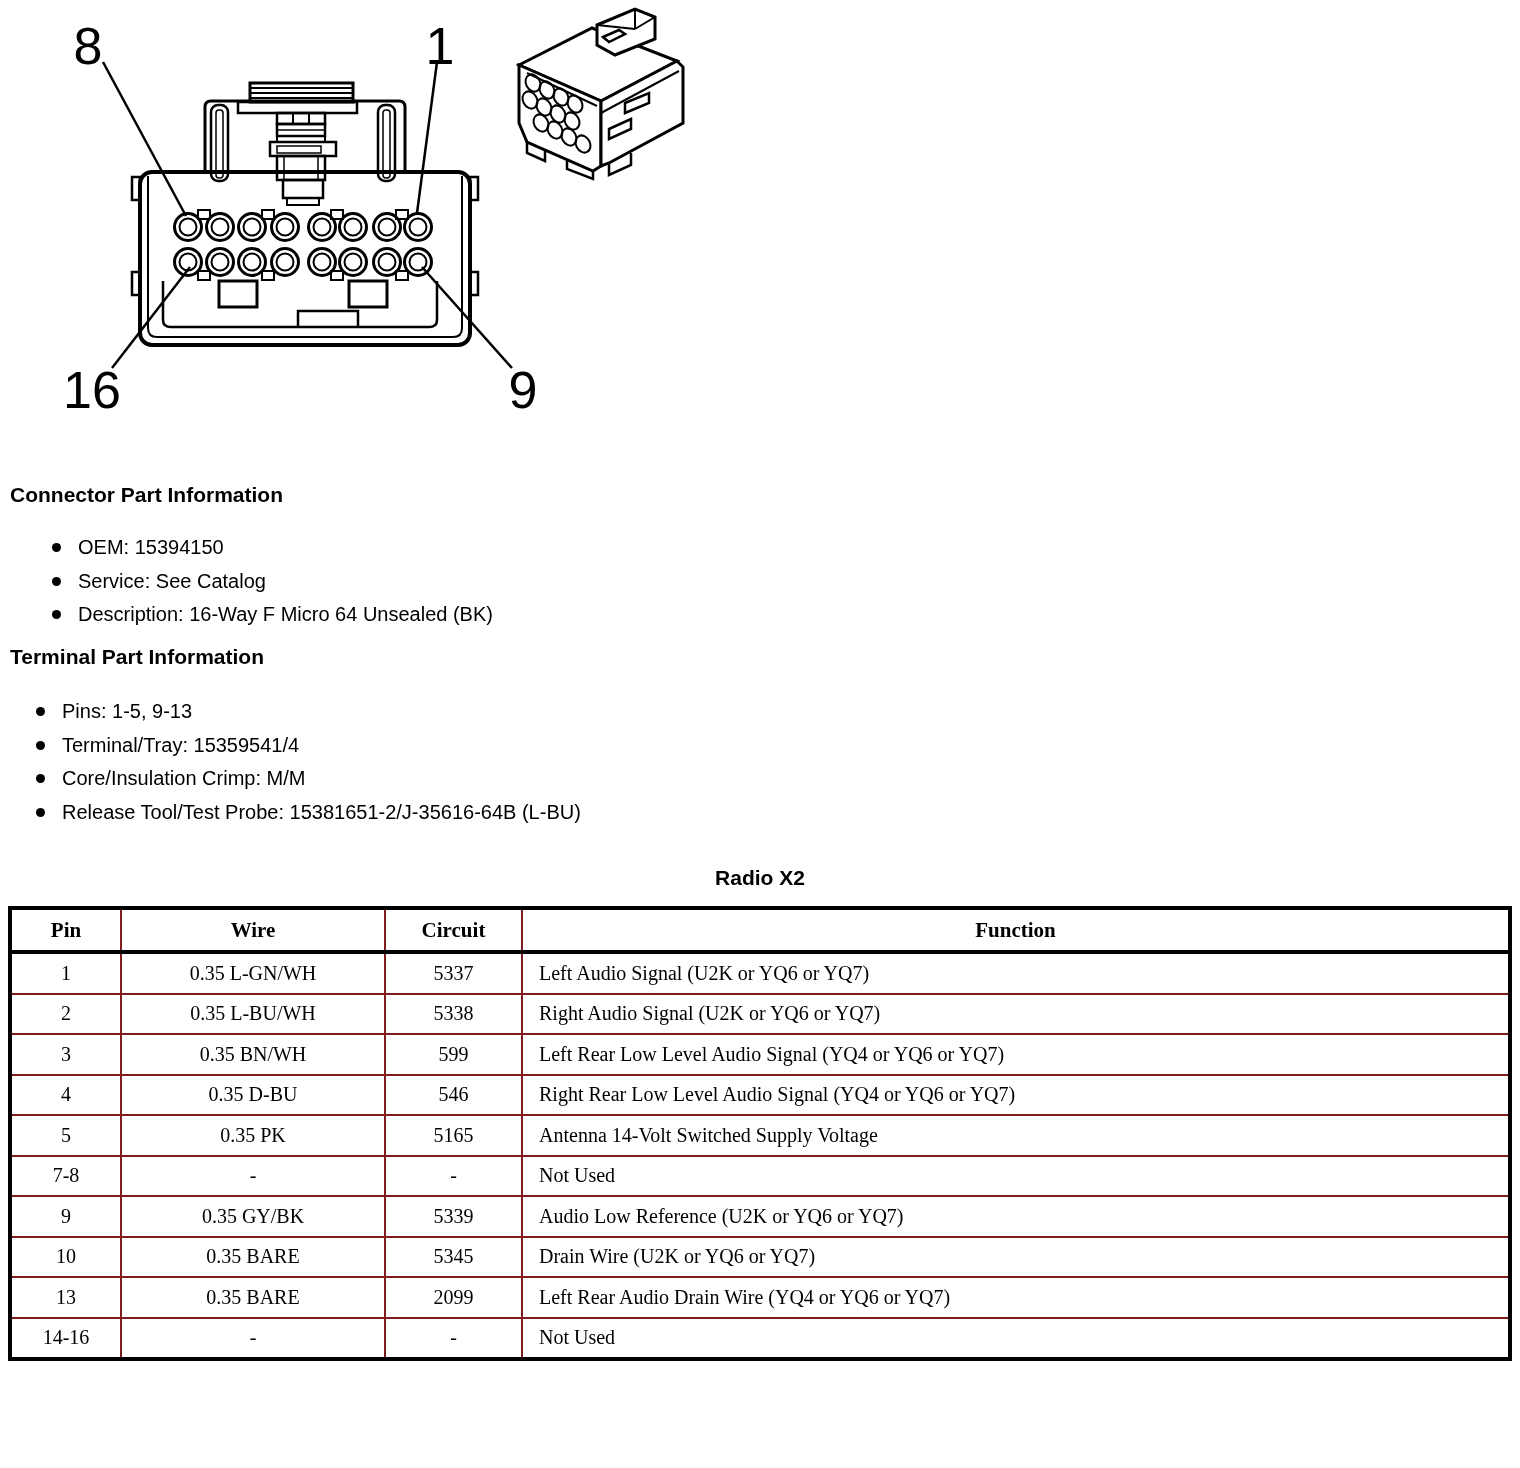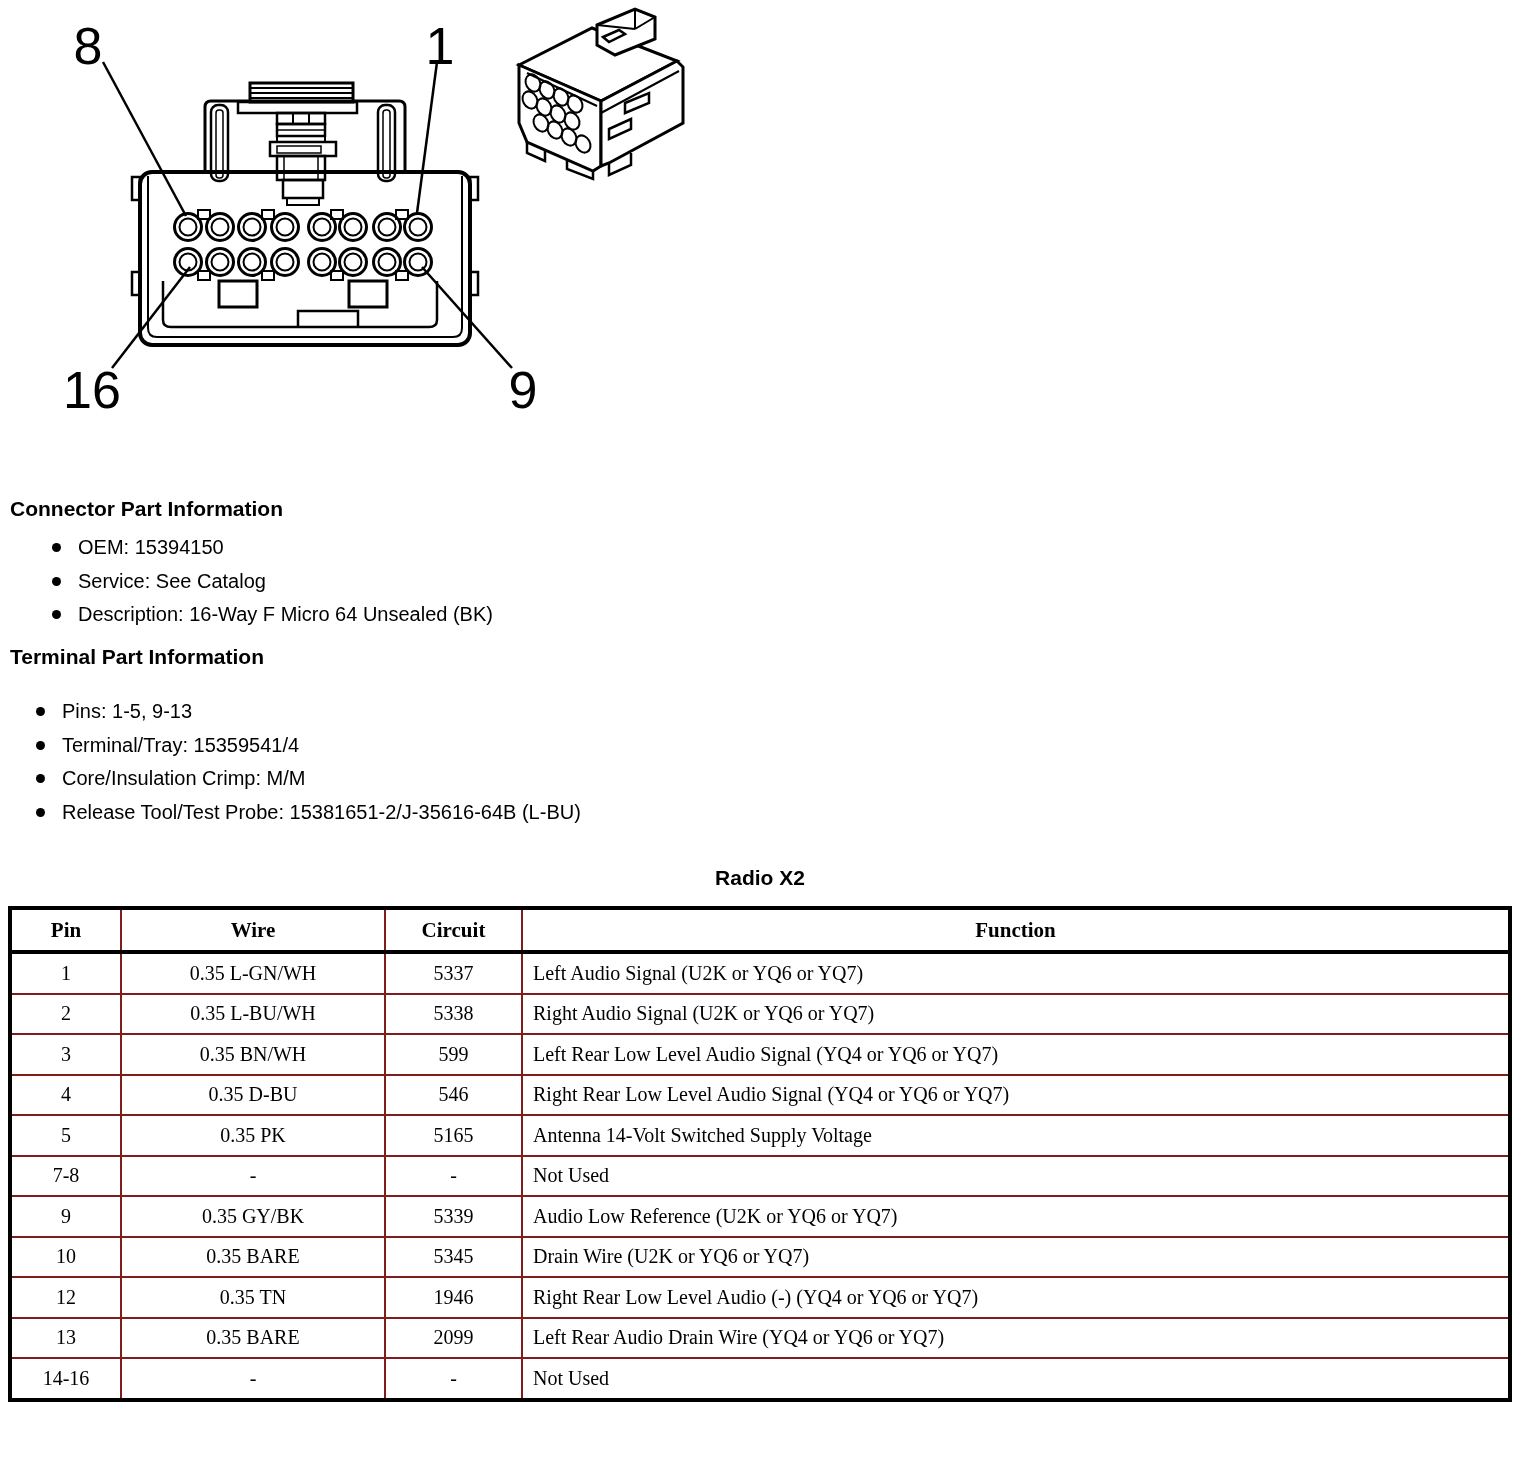--- a/index.html
+++ b/index.html
@@ -10,21 +10,21 @@
   .abs{position:absolute;}
   .sec-title{font-size:21px;font-weight:bold;margin:0;}
   ul.spec-list{list-style:none;margin:0;padding:0;position:absolute;}
   ul.spec-list li{display:flex;align-items:center;height:33.5px;font-size:20px;}
   ul.spec-list .dot{width:9px;height:9px;border-radius:50%;background:#000;margin-right:17px;flex:0 0 auto;}
   .table-title{font-weight:bold;font-size:21px;text-align:center;}
   table.pinout{border-collapse:collapse;table-layout:fixed;width:1504px;border:4px solid #000;}
   table.pinout th, table.pinout td{border:2px solid #7f1d1d;padding:0;font-size:20px;white-space:nowrap;overflow:hidden;font-family:Liberation Serif, serif;}
   table.pinout thead th{font-size:21px;font-weight:bold;height:40px;border-bottom:4px solid #000;text-align:center;}
   table.pinout tbody td{height:38.5px;text-align:center;}
-  table.pinout tbody td.c3{text-align:left;padding-left:10px;}
+  table.pinout tbody td.c3{text-align:left;padding-left:16px;}
   svg text{font-family:"Liberation Sans", sans-serif;}
 </style>
 </head>
 <body>
 
 <svg class="abs" style="left:0;top:0" width="710" height="430" viewBox="0 0 710 430">
 
   <g stroke="#000" fill="none">
 
     <rect x="140" y="172" width="330" height="173" rx="12" stroke-width="4"></rect>
@@ -170,21 +170,21 @@
       <ellipse cx="61" cy="111" rx="7" ry="9" transform="rotate(-28 61 111)"></ellipse>
       <ellipse cx="75" cy="118" rx="7" ry="9" transform="rotate(-28 75 118)"></ellipse>
       <ellipse cx="44" cy="120" rx="7" ry="9" transform="rotate(-28 44 120)"></ellipse>
       <ellipse cx="58" cy="127" rx="7" ry="9" transform="rotate(-28 58 127)"></ellipse>
       <ellipse cx="72" cy="134" rx="7" ry="9" transform="rotate(-28 72 134)"></ellipse>
       <ellipse cx="86" cy="141" rx="7" ry="9" transform="rotate(-28 86 141)"></ellipse>
     </g>
   </g>
 </svg>
 
-<h2 class="abs sec-title" style="left:10px;top:497px">Connector Part Information</h2>
+<h2 class="abs sec-title" style="left:10px;top:483px">Connector Part Information</h2>
 <ul class="spec-list" style="left:52px;top:531px">
     <li>
       <span class="dot"></span>
       <span>OEM: 15394150</span>
     </li>
     <li>
       <span class="dot"></span>
       <span>Service: See Catalog</span>
     </li>
     <li>
@@ -274,26 +274,20 @@
           <td class="c2">5339</td>
           <td class="c3">Audio Low Reference (U2K or YQ6 or YQ7)</td>
         </tr>
         <tr>
           <td class="c0">10</td>
           <td class="c1">0.35 BARE</td>
           <td class="c2">5345</td>
           <td class="c3">Drain Wire (U2K or YQ6 or YQ7)</td>
         </tr>
         <tr>
-          <td class="c0">12</td>
-          <td class="c1">0.35 TN</td>
-          <td class="c2">1946</td>
-          <td class="c3">Right Rear Low Level Audio (-) (YQ4 or YQ6 or YQ7)</td>
-        </tr>
-        <tr>
           <td class="c0">13</td>
           <td class="c1">0.35 BARE</td>
           <td class="c2">2099</td>
           <td class="c3">Left Rear Audio Drain Wire (YQ4 or YQ6 or YQ7)</td>
         </tr>
         <tr>
           <td class="c0">14-16</td>
           <td class="c1">-</td>
           <td class="c2">-</td>
           <td class="c3">Not Used</td>

